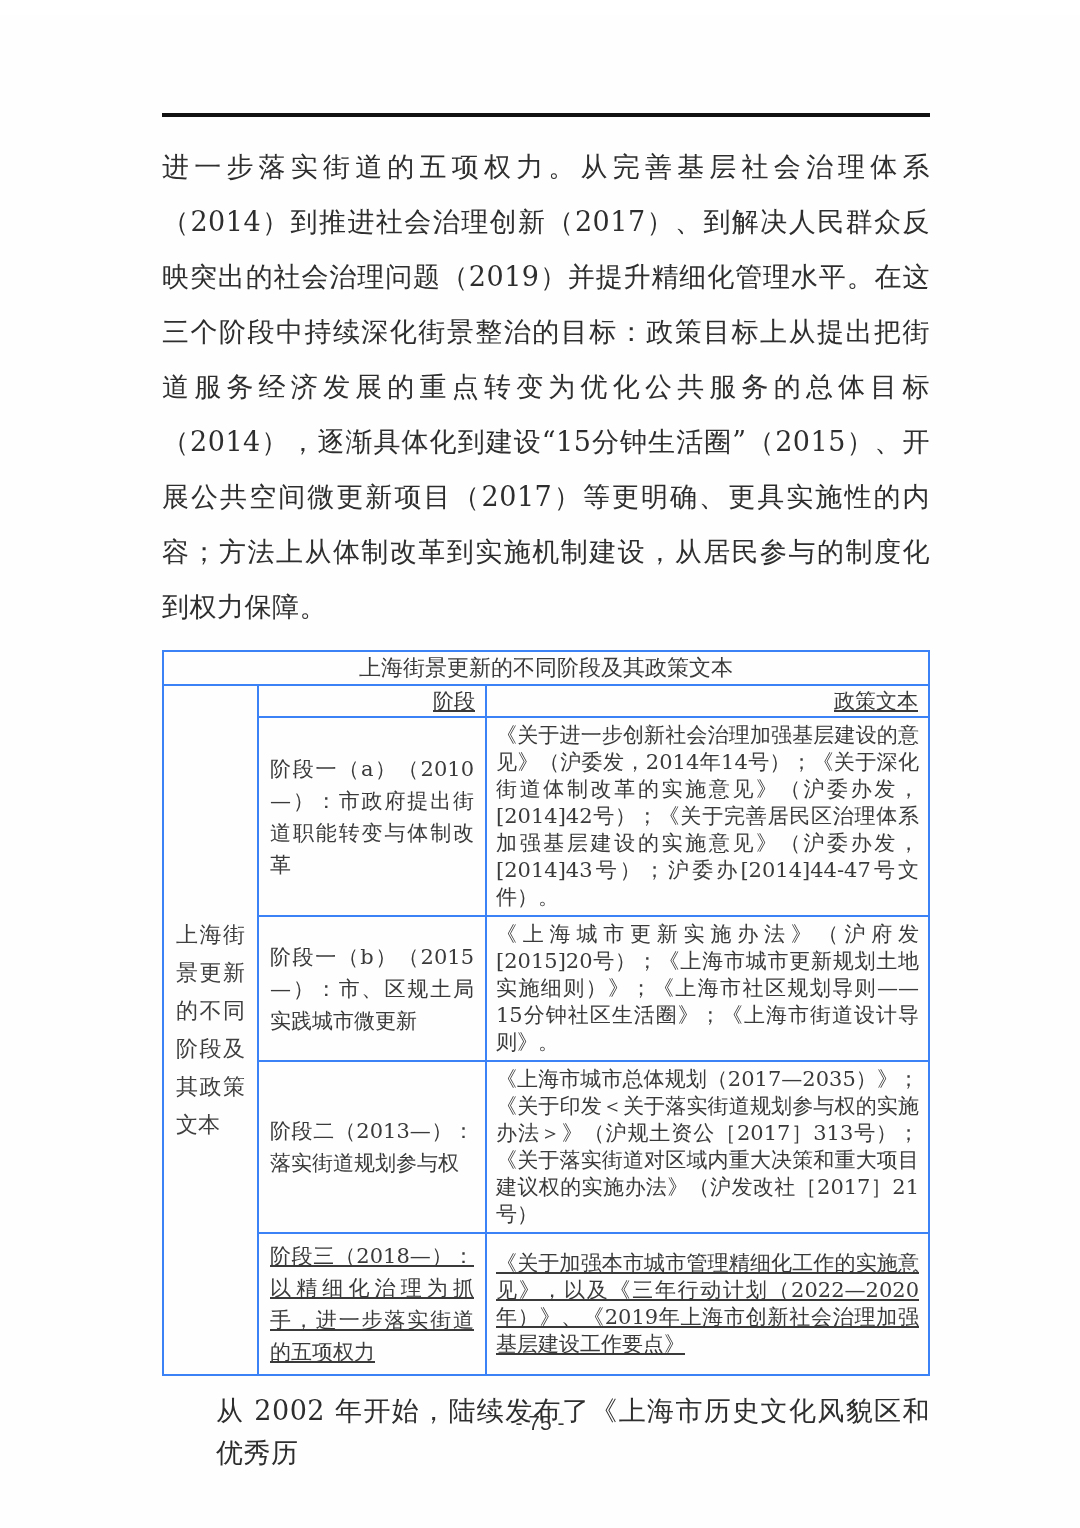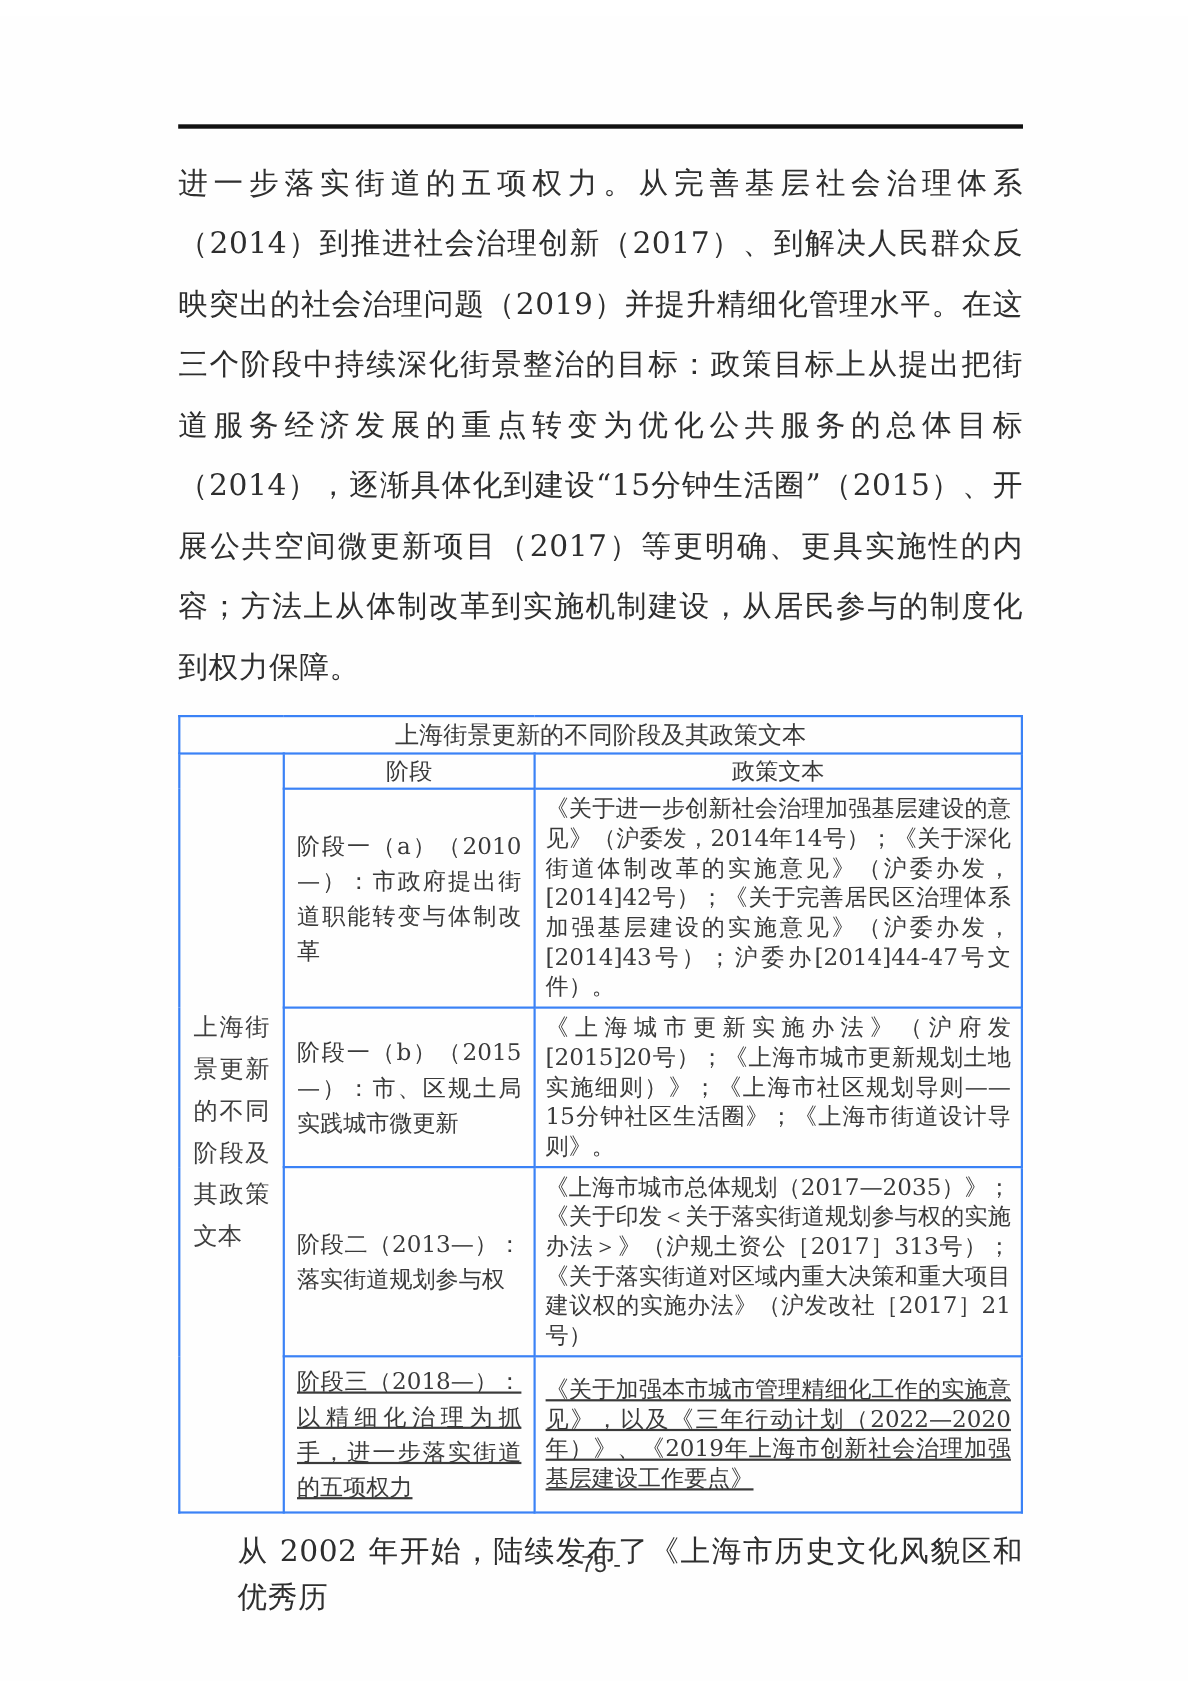--- a/index.html
+++ b/index.html
@@ -49,23 +49,24 @@
   .col-phase { width: 228px; }
   .col-policy { width: auto; }
   .cell-title {
     height: 29px;
     text-align: center;
     font-size: 22px;
     padding: 1px 4px;
   }
   .cell-header {
     height: 31px;
-    text-align: center;
+    text-align: right;
     padding: 1px 10px;
     vertical-align: middle;
+    text-decoration: underline;
   }
   .cell-side-label {
     vertical-align: middle;
     text-align: justify;
     text-justify: inter-character;
     padding: 6px 12px;
     font-size: 22px;
     line-height: 38px;
     color: #3f3f3f;
   }

